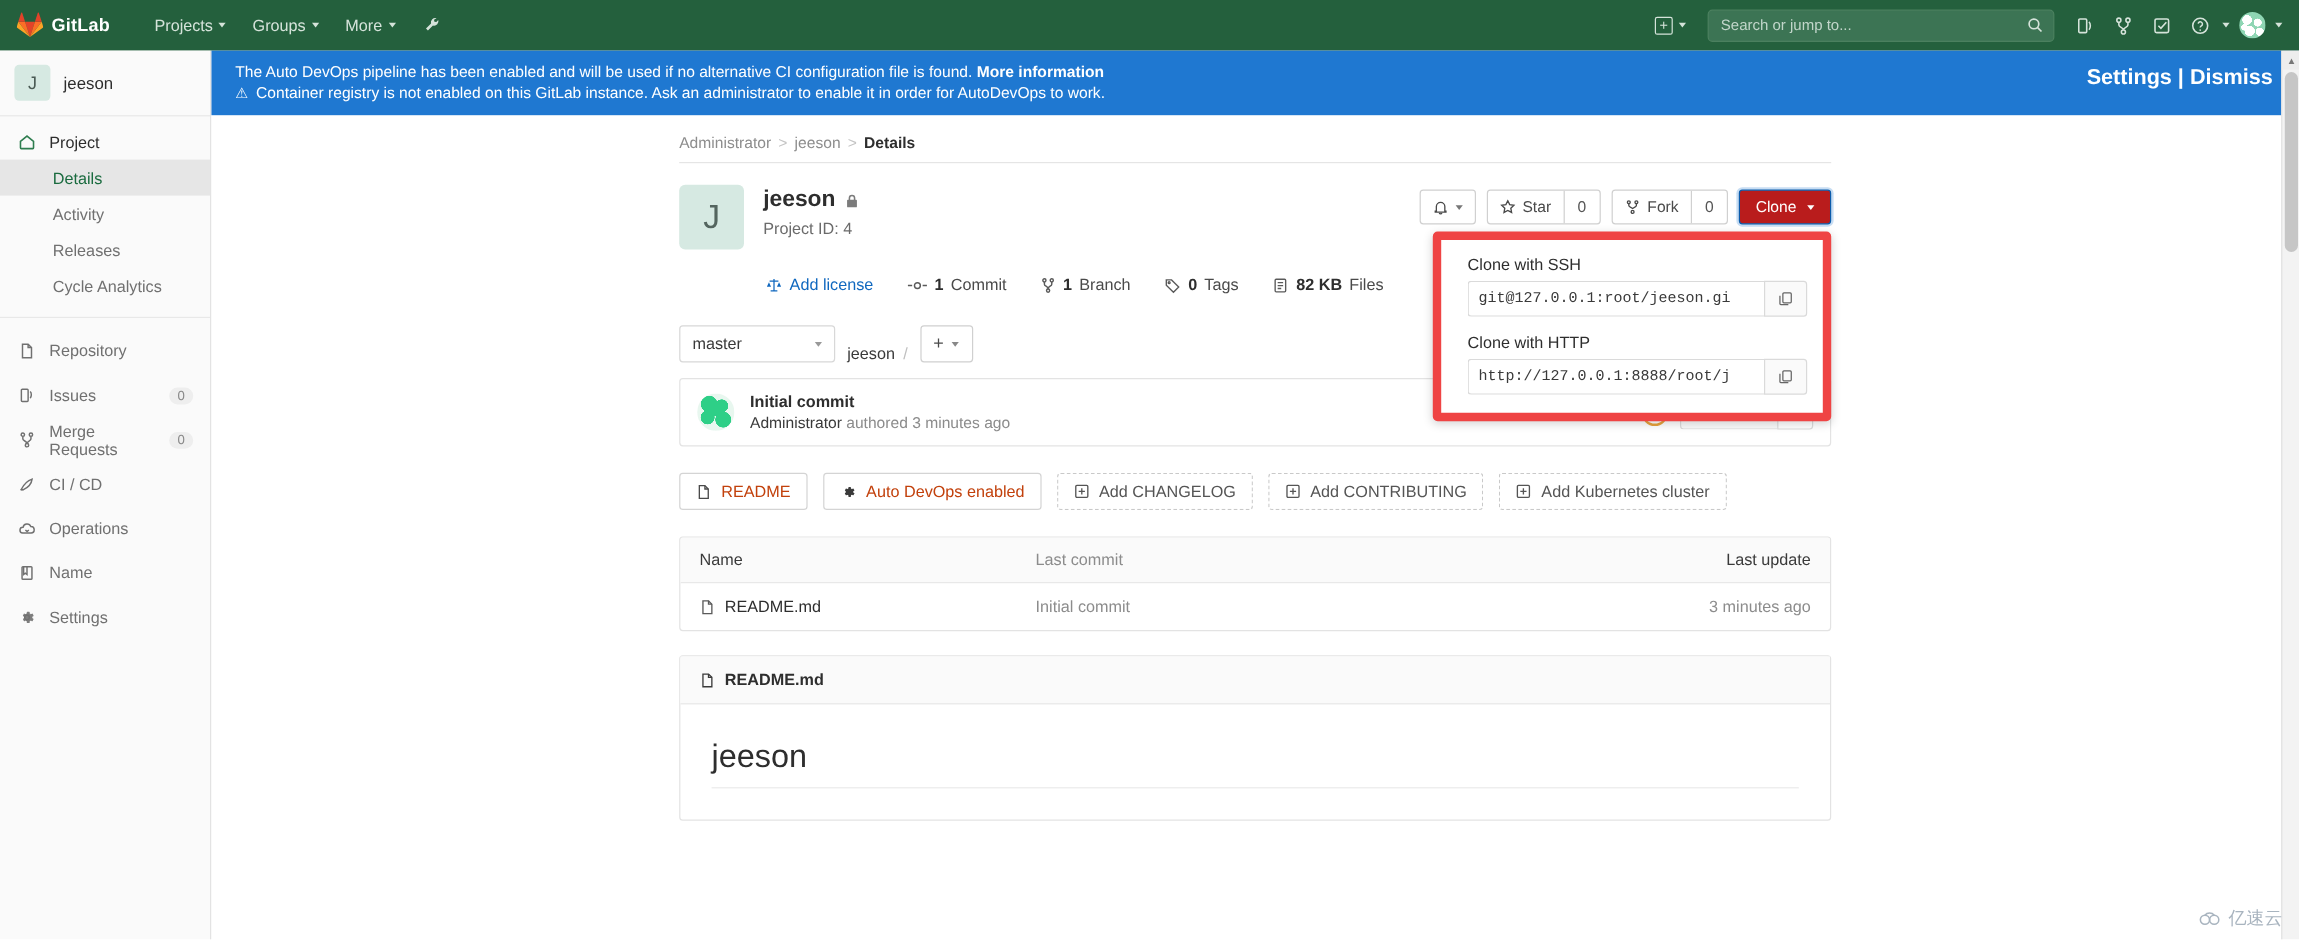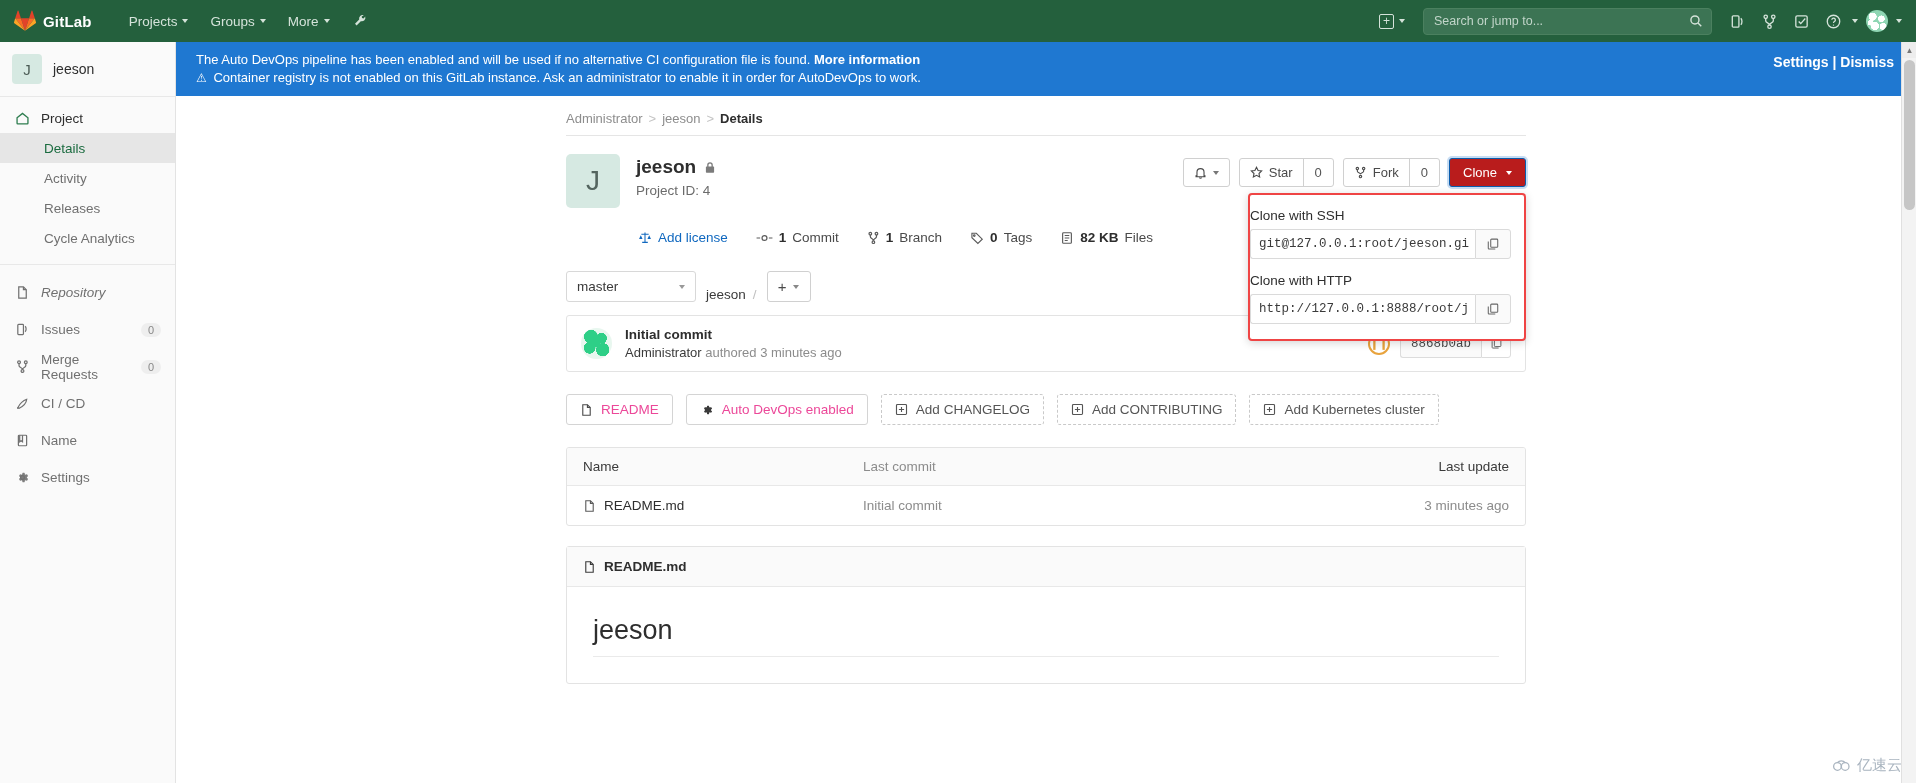--- a/index.html
+++ b/index.html
@@ -97,21 +97,21 @@
   
   .alert {
     position:absolute; top:42px; left:176px; right:0; height:54px;
     background:#1f78d1; color:#fff; padding:9px 20px 0 20px;
     font-size:13px; z-index:35;
   }
   .alert-row { line-height:18px; }
   .alert b { font-weight:700; }
   .alert .warn-ico { font-size:12px; margin-right:3px; }
   .alert-actions {
-    position:absolute; right:22px; top:12px; font-size:14px; font-weight:700; color:#fff;margin-left:14px;
+    position:absolute; right:22px; top:12px; font-size:18px; font-weight:700; color:#fff;margin-left:14px;
   }
   .alert-actions a { color:#fff; text-decoration:none; cursor:pointer; }
 
   
   .content {
     position:absolute; top:96px; left:176px; right:0; bottom:0;
     background:#fff; overflow:hidden;
   }
   .inner { width:960px; margin:0 auto; padding-top:11px; position:relative; }
 
@@ -142,23 +142,23 @@
   .btn-split { display:flex; align-items:stretch; }
   .btn-split .lft { display:flex;align-items:center;gap:6px;padding:0 10px; border-right:1px solid #d0d0d0;}
   .btn-split .cnt { display:flex;align-items:center;padding:0 11px; color:#555; }
   .btn-clone {
     background:#b91c1c; border-color:#0b5cab; color:#fff; padding:0 13px; gap:9px; font-weight:400;
     box-shadow:0 0 0 2px rgba(31,120,209,.25);
   }
 
   
   .clone-pop {
-    position:absolute; top:57px; right:0; width:278px; background:#fff;
-    border:2px solid #ef4444; border-radius:4px; box-shadow:0 2px 8px rgba(0,0,0,.17);
-    padding:13px 13px 15px 0; z-index:50;
+    position:absolute; top:57px; right:0; width:332px; background:#fff;
+    border:7px solid #ef4444; border-radius:4px; box-shadow:0 2px 8px rgba(0,0,0,.17);
+    padding:13px 13px 15px 22px; z-index:50;
   }
   .clone-lbl { font-size:13.5px; color:#2e2e2e; margin-bottom:6px; }
   .clone-lbl.second { margin-top:14px; }
   .clone-row { display:flex; }
   .clone-inp {
     flex:1; height:30px; border:1px solid #dadada; border-right:none; border-radius:3px 0 0 3px;
     background:#fff; font-family:"Liberation Mono", monospace; font-size:12.5px; color:#3a3a3a;
     padding:0 8px; outline:none; overflow:hidden; white-space:nowrap;
     display:flex; align-items:center;
   }
@@ -210,21 +210,21 @@
     height:28px;border:1px solid #dcdcdc;border-right:none;border-radius:3px 0 0 3px;background:#fafafa;
     display:flex;align-items:center;padding:0 10px;font-family:"Liberation Mono", monospace;
     font-size:12.5px;color:#4a4a4a;cursor:pointer;
   }
   .sha-cpy { width:30px;height:28px;border:1px solid #dcdcdc;border-radius:0 3px 3px 0;background:#fff;
     display:flex;align-items:center;justify-content:center;color:#666;cursor:pointer; }
 
   .file-btns { display:flex; gap:13px; margin-top:22px; }
   .fbtn {
     height:31px;border:1px solid #d4d4d4;border-radius:3px;background:#fff;
-    display:flex;align-items:center;gap:8px;padding:0 13px;font-size:13.5px;color:#ec4899;cursor:pointer;
+    display:flex;align-items:center;gap:8px;padding:0 13px;font-size:13.5px;color:#c2410c;cursor:pointer;
   }
   .fbtn.dashed { border:1px dashed #c9c9c9; color:#555; }
 
   .files {
     margin-top:22px; border:1px solid #e3e3e3; border-radius:3px; overflow:hidden; background:#fff;
   }
   .files-head {
     display:flex; background:#fafafa; border-bottom:1px solid #e8e8e8;
     font-size:13.5px; color:#3a3a3a; padding:11px 16px;
   }
@@ -381,21 +381,21 @@
       <span>Releases</span>
     </div>
     <div class="side-sub">
       <span>Cycle Analytics</span>
     </div>
   </div>
 
   <div class="side-sep"></div>
 
   <div style="padding:4px 0;">
-    <div class="side-item" style="height:37px;font-style:italic;">
+    <div class="side-item" style="height:37px;">
       <span class="ico">
         <svg width="15" height="15" viewBox="0 0 16 16" fill="none" stroke="currentColor" stroke-width="1.3">
           <path d="M4 2h5l3 3v9H4z"></path>
             <path d="M9 2v3h3"></path>
         </svg>
       </span>
       <span>Repository</span>
     </div>
     <div class="side-item" style="height:37px;">
       <span class="ico">
@@ -420,20 +420,29 @@
       <span class="side-badge">0</span>
     </div>
     <div class="side-item" style="height:37px;">
       <span class="ico">
         <svg width="15" height="15" viewBox="0 0 16 16" fill="none" stroke="currentColor" stroke-width="1.3">
           <path d="M3 12.5c2-4 5-7.5 9.5-9-.5 4.5-4 7.7-8 9.6z"></path>
             <path d="M2.3 13.2l1.5-.5"></path>
         </svg>
       </span>
       <span>CI / CD</span>
+    </div>
+    <div class="side-item" style="height:37px;">
+      <span class="ico">
+        <svg width="15" height="15" viewBox="0 0 16 16" fill="none" stroke="currentColor" stroke-width="1.3">
+          <path d="M4.2 12a2.6 2.6 0 01.3-5.2 3.6 3.6 0 016.9-.6A2.7 2.7 0 0111.6 12z"></path>
+          <path d="M6.6 9.2l1.5 1.4 1.5-1.4"></path>
+        </svg>
+      </span>
+      <span>Operations</span>
     </div>
     <div class="side-item" style="height:37px;">
       <span class="ico">
         <svg width="15" height="15" viewBox="0 0 16 16" fill="none" stroke="currentColor" stroke-width="1.3">
           <rect x="3.6" y="2.4" width="8.8" height="11.2" rx=".8"></rect>
             <path d="M8 2.4v7l-1.5-1.2L5 9.4V2.4"></path>
         </svg>
       </span>
       <span>Name</span>
     </div>

